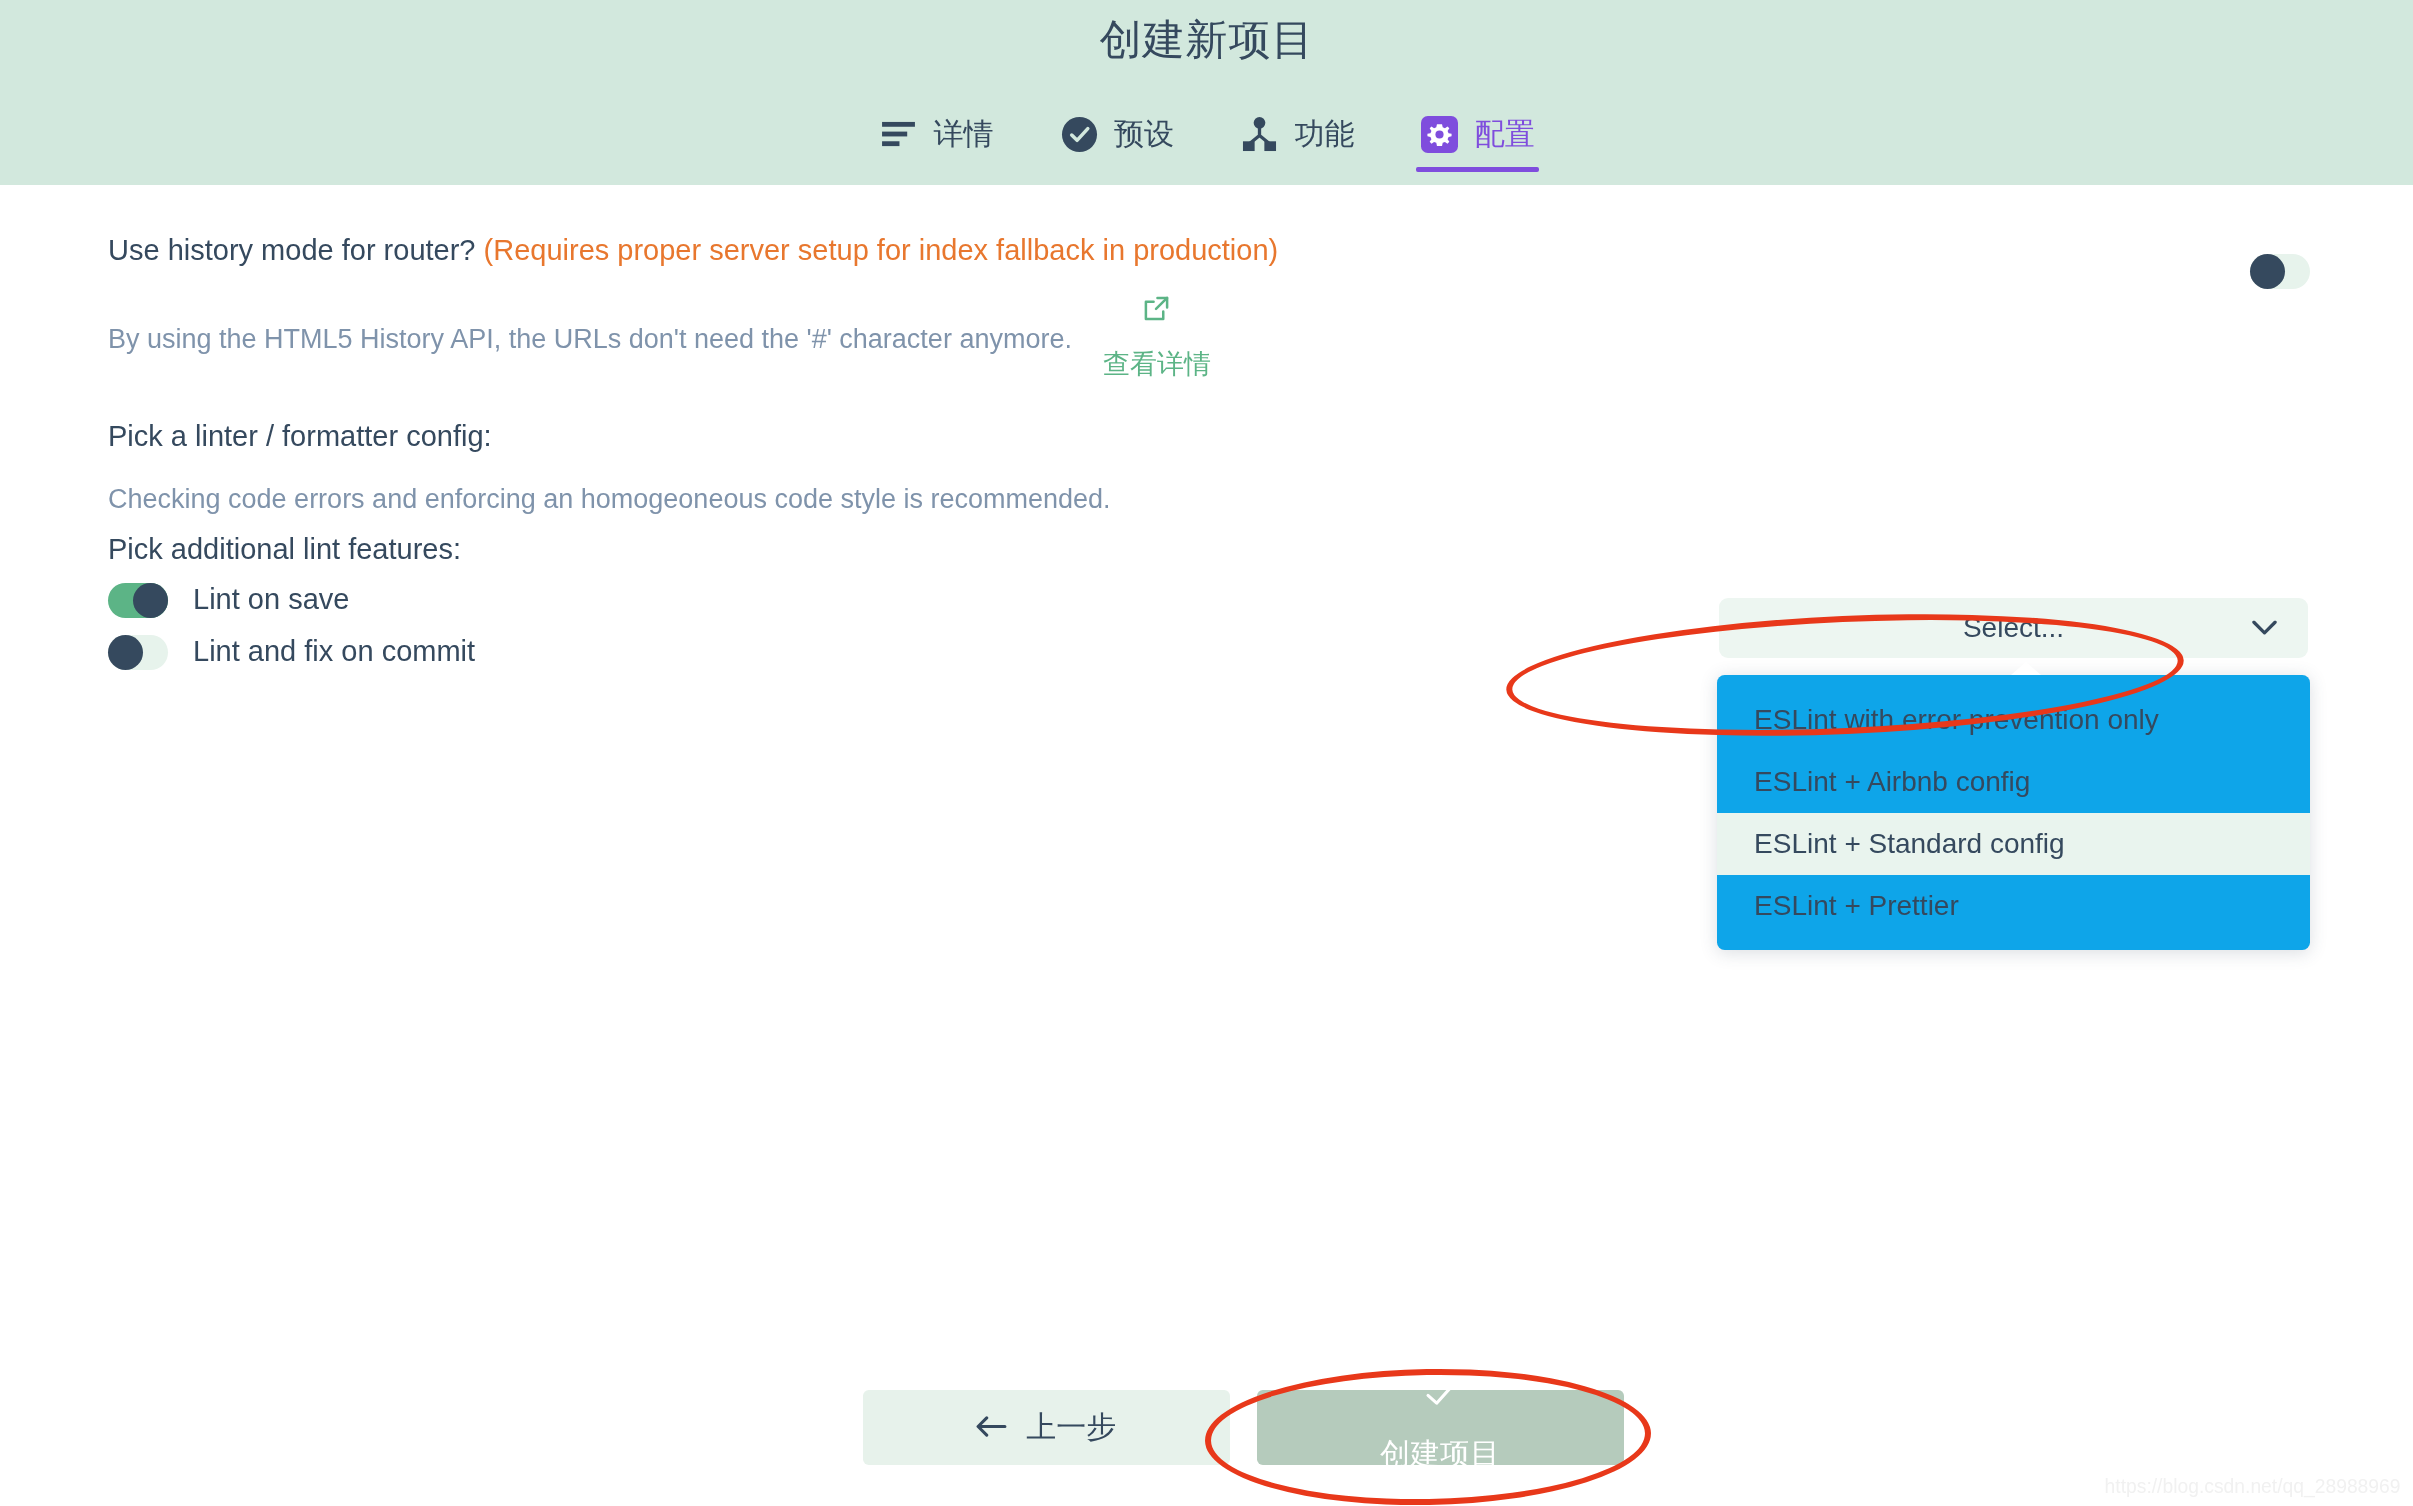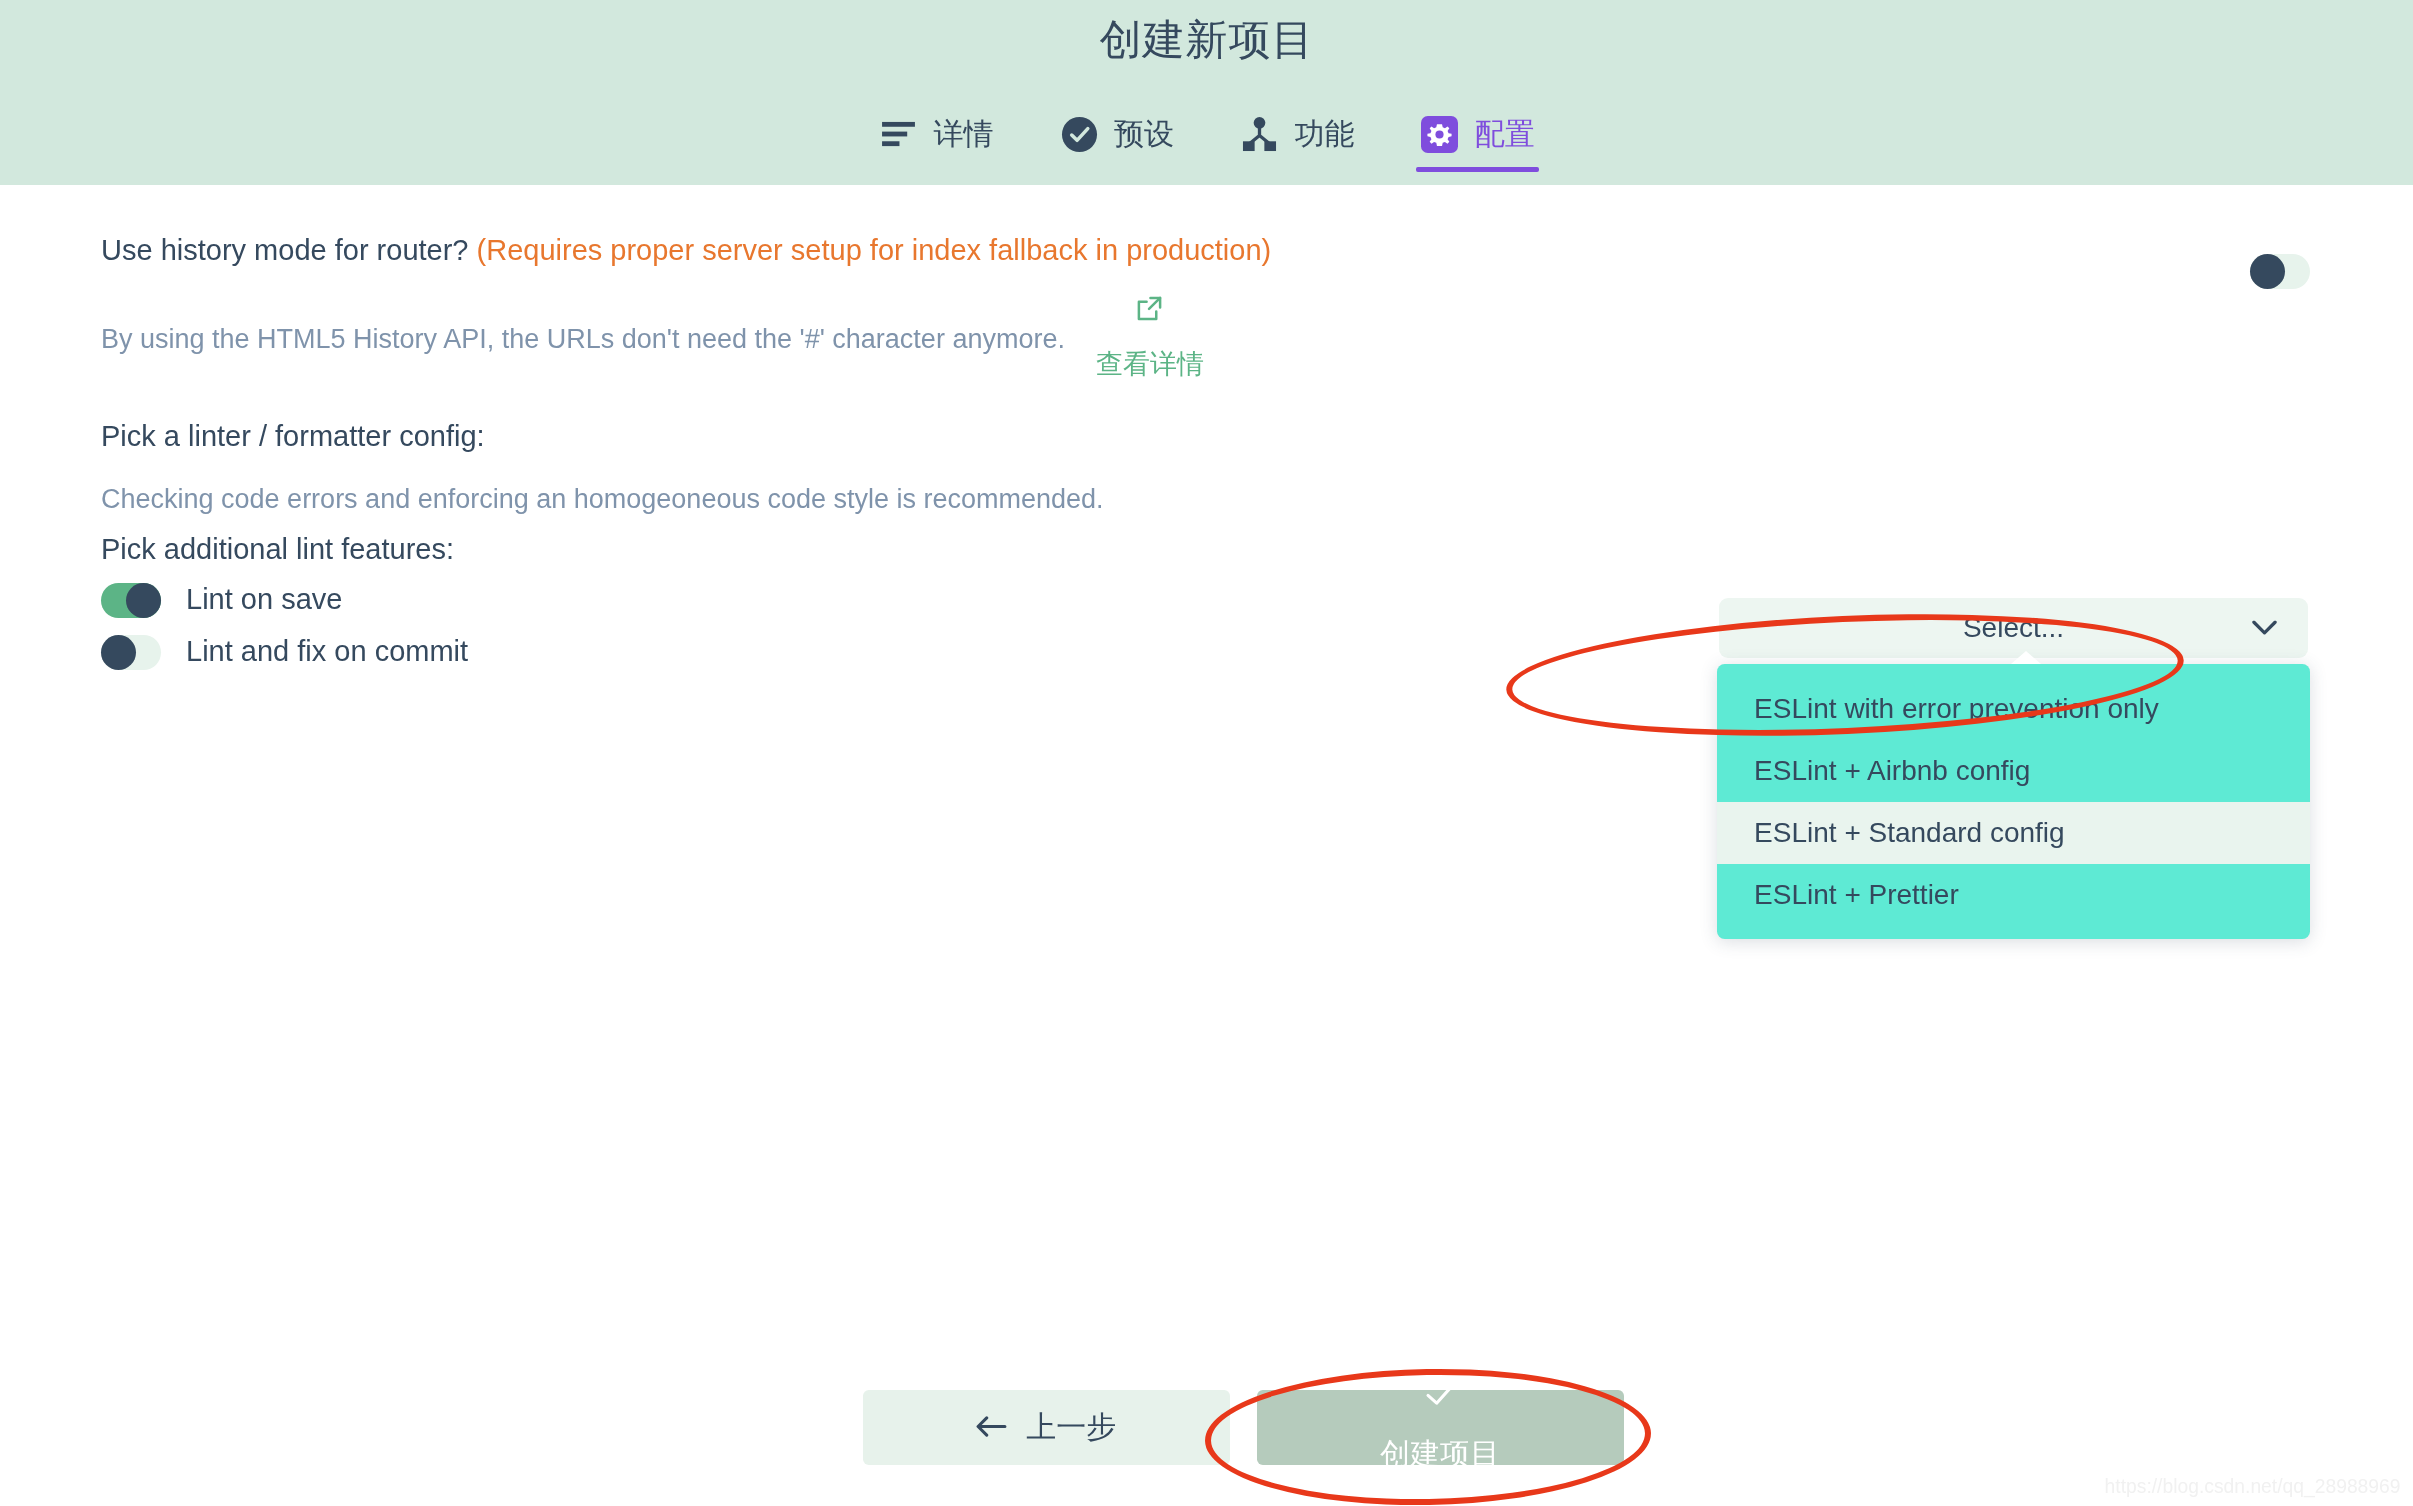--- a/index.html
+++ b/index.html
@@ -82,21 +82,21 @@
     position: absolute;
     left: 0;
     top: 185px;
     width: 2414px;
     height: 1321px;
     background: #fff;
   }
 
   .prompt-row {
     position: absolute;
-    left: 101px;
+    left: 108px;
     right: 104px;
   }
   .prompt-question {
     font-size: 29px;
     color: #35495e;
     line-height: 1.35;
   }
   .q-orange { color: #e8772e; }
   .prompt-desc {
     font-size: 27px;
@@ -190,23 +190,23 @@
   .select-chevron {
     position: absolute;
     right: 31px;
     top: 50%;
     transform: translateY(-50%);
     display: inline-flex;
   }
   .dropdown {
     position: absolute;
     left: -1.9px;
-    top: 66px;
+    top: 77px;
     width: 593px;
-    background: #5eead4;
+    background: #0ea5e9;
     border-radius: 7.7px;
     box-shadow: 0 2.9px 17.4px rgba(53,73,94,0.18);
     padding: 13.5px 0 13.5px 0;
     box-sizing: border-box;
   }
   .dropdown::before {
     content: "";
     position: absolute;
     left: 294px;
     top: -12.6px;

